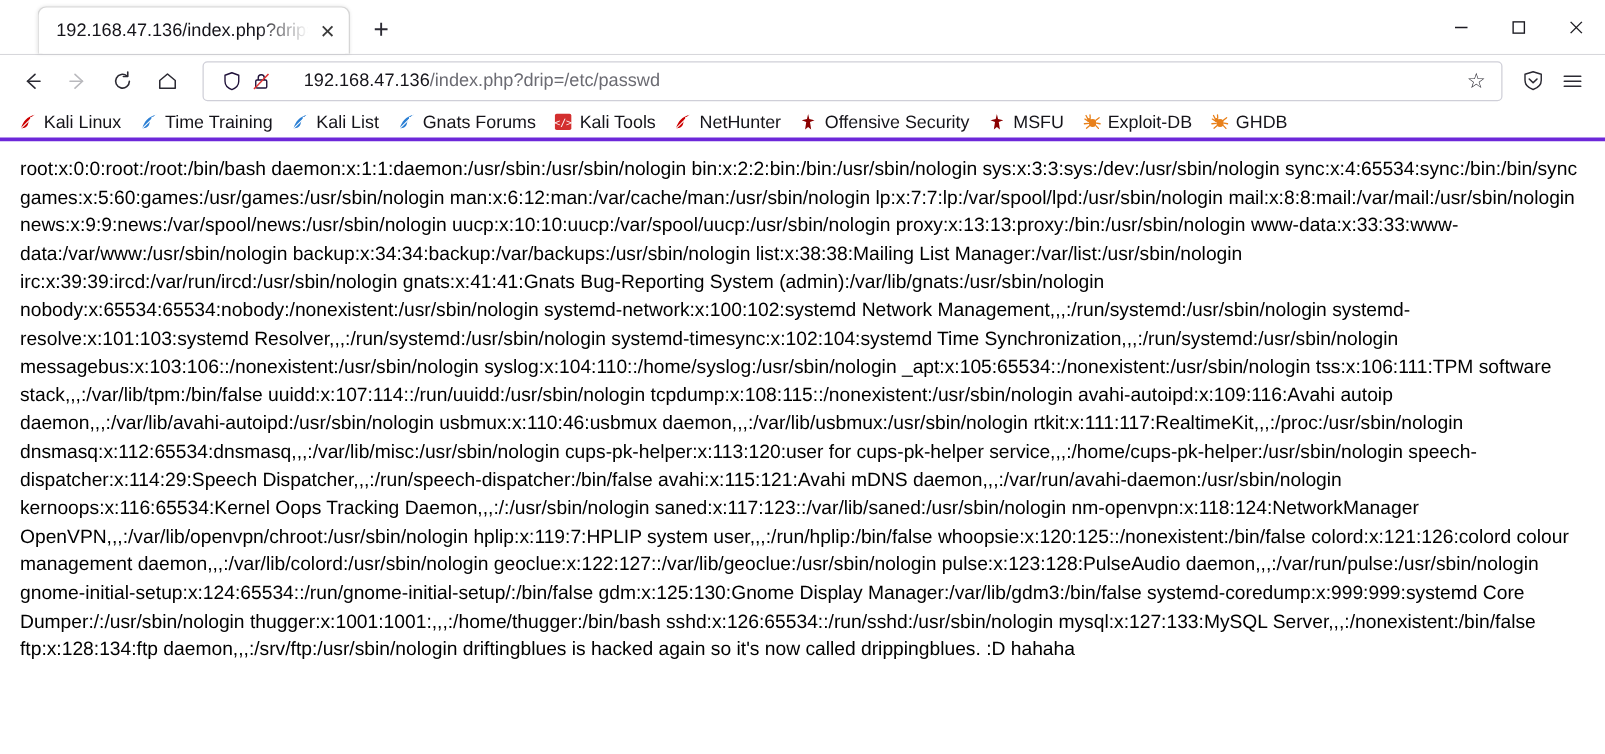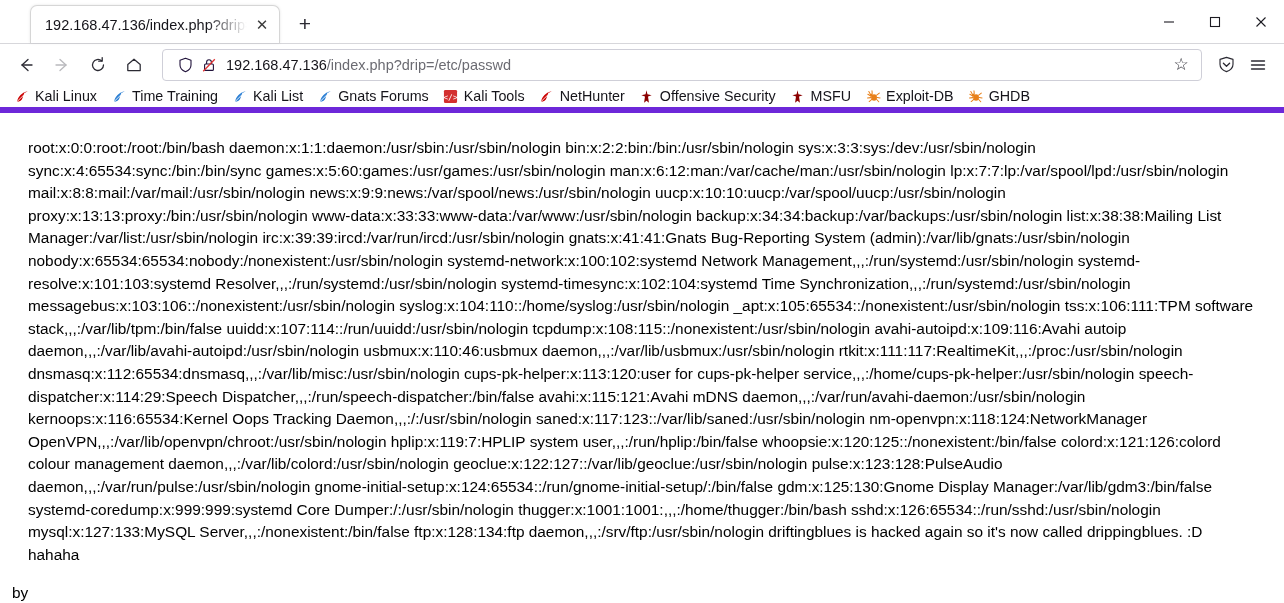--- a/index.html
+++ b/index.html
@@ -108,21 +108,21 @@
   }
   .urltext {
     flex: 1;
     font-size: 14.5px;
     color: #6b6b72;
     white-space: nowrap;
     overflow: hidden;
     margin-left: 5px;
     min-width: 0;
   }
-  .urltext b { color: #15141a; font-weight: normal; }
+  .urltext b { color: #15141a; font-weight: normal; margin-left: 17px; }
   .star {
     width: 28px; height: 26px;
     display: flex; align-items: center; justify-content: center;
     flex: 0 0 auto;
     color: #2b2a33;
   }
   .tbicon {
     width: 32px; height: 32px;
     display: flex; align-items: center; justify-content: center;
     color: #2b2a33;
@@ -130,21 +130,21 @@
   }
 
   
   .bookmarks {
     height: 28px;
     background: #ffffff;
     display: flex;
     align-items: center;
     padding: 0 8px;
     gap: 2px;
-    border-bottom: 6px solid #6d28d9;
+    border-bottom: 3px solid #6d28d9;
   }
   .bm {
     display: flex;
     align-items: center;
     gap: 5px;
     padding: 2px 6px;
     border-radius: 4px;
     font-size: 14.3px;
     color: #15141a;
     white-space: nowrap;
@@ -162,21 +162,21 @@
     height: 490px;
     overflow: hidden;
   }
   .passwd {
     font-family: "Liberation Sans", sans-serif;
     font-size: 15.4px;
     line-height: 22.6px;
     color: #000000;
     word-break: break-word;
     overflow-wrap: anywhere;
-    margin: 16px;
+    margin: 4px;
   }
   .sig { margin: 0; }
 </style>
 </head>
 <body>
 
 <div class="tabstrip">
   <div class="tab">
     <span class="tab-title">192.168.47.136/index.php?drip=/etc/passwd</span>
     <span class="tab-close">✕</span>
@@ -371,14 +371,13 @@
           <path d="M4.4 5.2 L3 2.6 M6.6 4.8 L6.4 2"></path>
         </g>
       </svg>
     </span>
     <span>GHDB</span>
   </div>
 </div>
 
 <div class="content">
   <div class="passwd">root:x:0:0:root:/root:/bin/bash daemon:x:1:1:daemon:/usr/sbin:/usr/sbin/nologin bin:x:2:2:bin:/bin:/usr/sbin/nologin sys:x:3:3:sys:/dev:/usr/sbin/nologin sync:x:4:65534:sync:/bin:/bin/sync games:x:5:60:games:/usr/games:/usr/sbin/nologin man:x:6:12:man:/var/cache/man:/usr/sbin/nologin lp:x:7:7:lp:/var/spool/lpd:/usr/sbin/nologin mail:x:8:8:mail:/var/mail:/usr/sbin/nologin news:x:9:9:news:/var/spool/news:/usr/sbin/nologin uucp:x:10:10:uucp:/var/spool/uucp:/usr/sbin/nologin proxy:x:13:13:proxy:/bin:/usr/sbin/nologin www-data:x:33:33:www-data:/var/www:/usr/sbin/nologin backup:x:34:34:backup:/var/backups:/usr/sbin/nologin list:x:38:38:Mailing List Manager:/var/list:/usr/sbin/nologin irc:x:39:39:ircd:/var/run/ircd:/usr/sbin/nologin gnats:x:41:41:Gnats Bug-Reporting System (admin):/var/lib/gnats:/usr/sbin/nologin nobody:x:65534:65534:nobody:/nonexistent:/usr/sbin/nologin systemd-network:x:100:102:systemd Network Management,,,:/run/systemd:/usr/sbin/nologin systemd-resolve:x:101:103:systemd Resolver,,,:/run/systemd:/usr/sbin/nologin systemd-timesync:x:102:104:systemd Time Synchronization,,,:/run/systemd:/usr/sbin/nologin messagebus:x:103:106::/nonexistent:/usr/sbin/nologin syslog:x:104:110::/home/syslog:/usr/sbin/nologin _apt:x:105:65534::/nonexistent:/usr/sbin/nologin tss:x:106:111:TPM software stack,,,:/var/lib/tpm:/bin/false uuidd:x:107:114::/run/uuidd:/usr/sbin/nologin tcpdump:x:108:115::/nonexistent:/usr/sbin/nologin avahi-autoipd:x:109:116:Avahi autoip daemon,,,:/var/lib/avahi-autoipd:/usr/sbin/nologin usbmux:x:110:46:usbmux daemon,,,:/var/lib/usbmux:/usr/sbin/nologin rtkit:x:111:117:RealtimeKit,,,:/proc:/usr/sbin/nologin dnsmasq:x:112:65534:dnsmasq,,,:/var/lib/misc:/usr/sbin/nologin cups-pk-helper:x:113:120:user for cups-pk-helper service,,,:/home/cups-pk-helper:/usr/sbin/nologin speech-dispatcher:x:114:29:Speech Dispatcher,,,:/run/speech-dispatcher:/bin/false avahi:x:115:121:Avahi mDNS daemon,,,:/var/run/avahi-daemon:/usr/sbin/nologin kernoops:x:116:65534:Kernel Oops Tracking Daemon,,,:/:/usr/sbin/nologin saned:x:117:123::/var/lib/saned:/usr/sbin/nologin nm-openvpn:x:118:124:NetworkManager OpenVPN,,,:/var/lib/openvpn/chroot:/usr/sbin/nologin hplip:x:119:7:HPLIP system user,,,:/run/hplip:/bin/false whoopsie:x:120:125::/nonexistent:/bin/false colord:x:121:126:colord colour management daemon,,,:/var/lib/colord:/usr/sbin/nologin geoclue:x:122:127::/var/lib/geoclue:/usr/sbin/nologin pulse:x:123:128:PulseAudio daemon,,,:/var/run/pulse:/usr/sbin/nologin gnome-initial-setup:x:124:65534::/run/gnome-initial-setup/:/bin/false gdm:x:125:130:Gnome Display Manager:/var/lib/gdm3:/bin/false systemd-coredump:x:999:999:systemd Core Dumper:/:/usr/sbin/nologin thugger:x:1001:1001:,,,:/home/thugger:/bin/bash sshd:x:126:65534::/run/sshd:/usr/sbin/nologin mysql:x:127:133:MySQL Server,,,:/nonexistent:/bin/false ftp:x:128:134:ftp daemon,,,:/srv/ftp:/usr/sbin/nologin driftingblues is hacked again so it's now called drippingblues. :D hahaha</div>
-  <div class="passwd sig">by</div>
 </div>
 
 </body></html>

